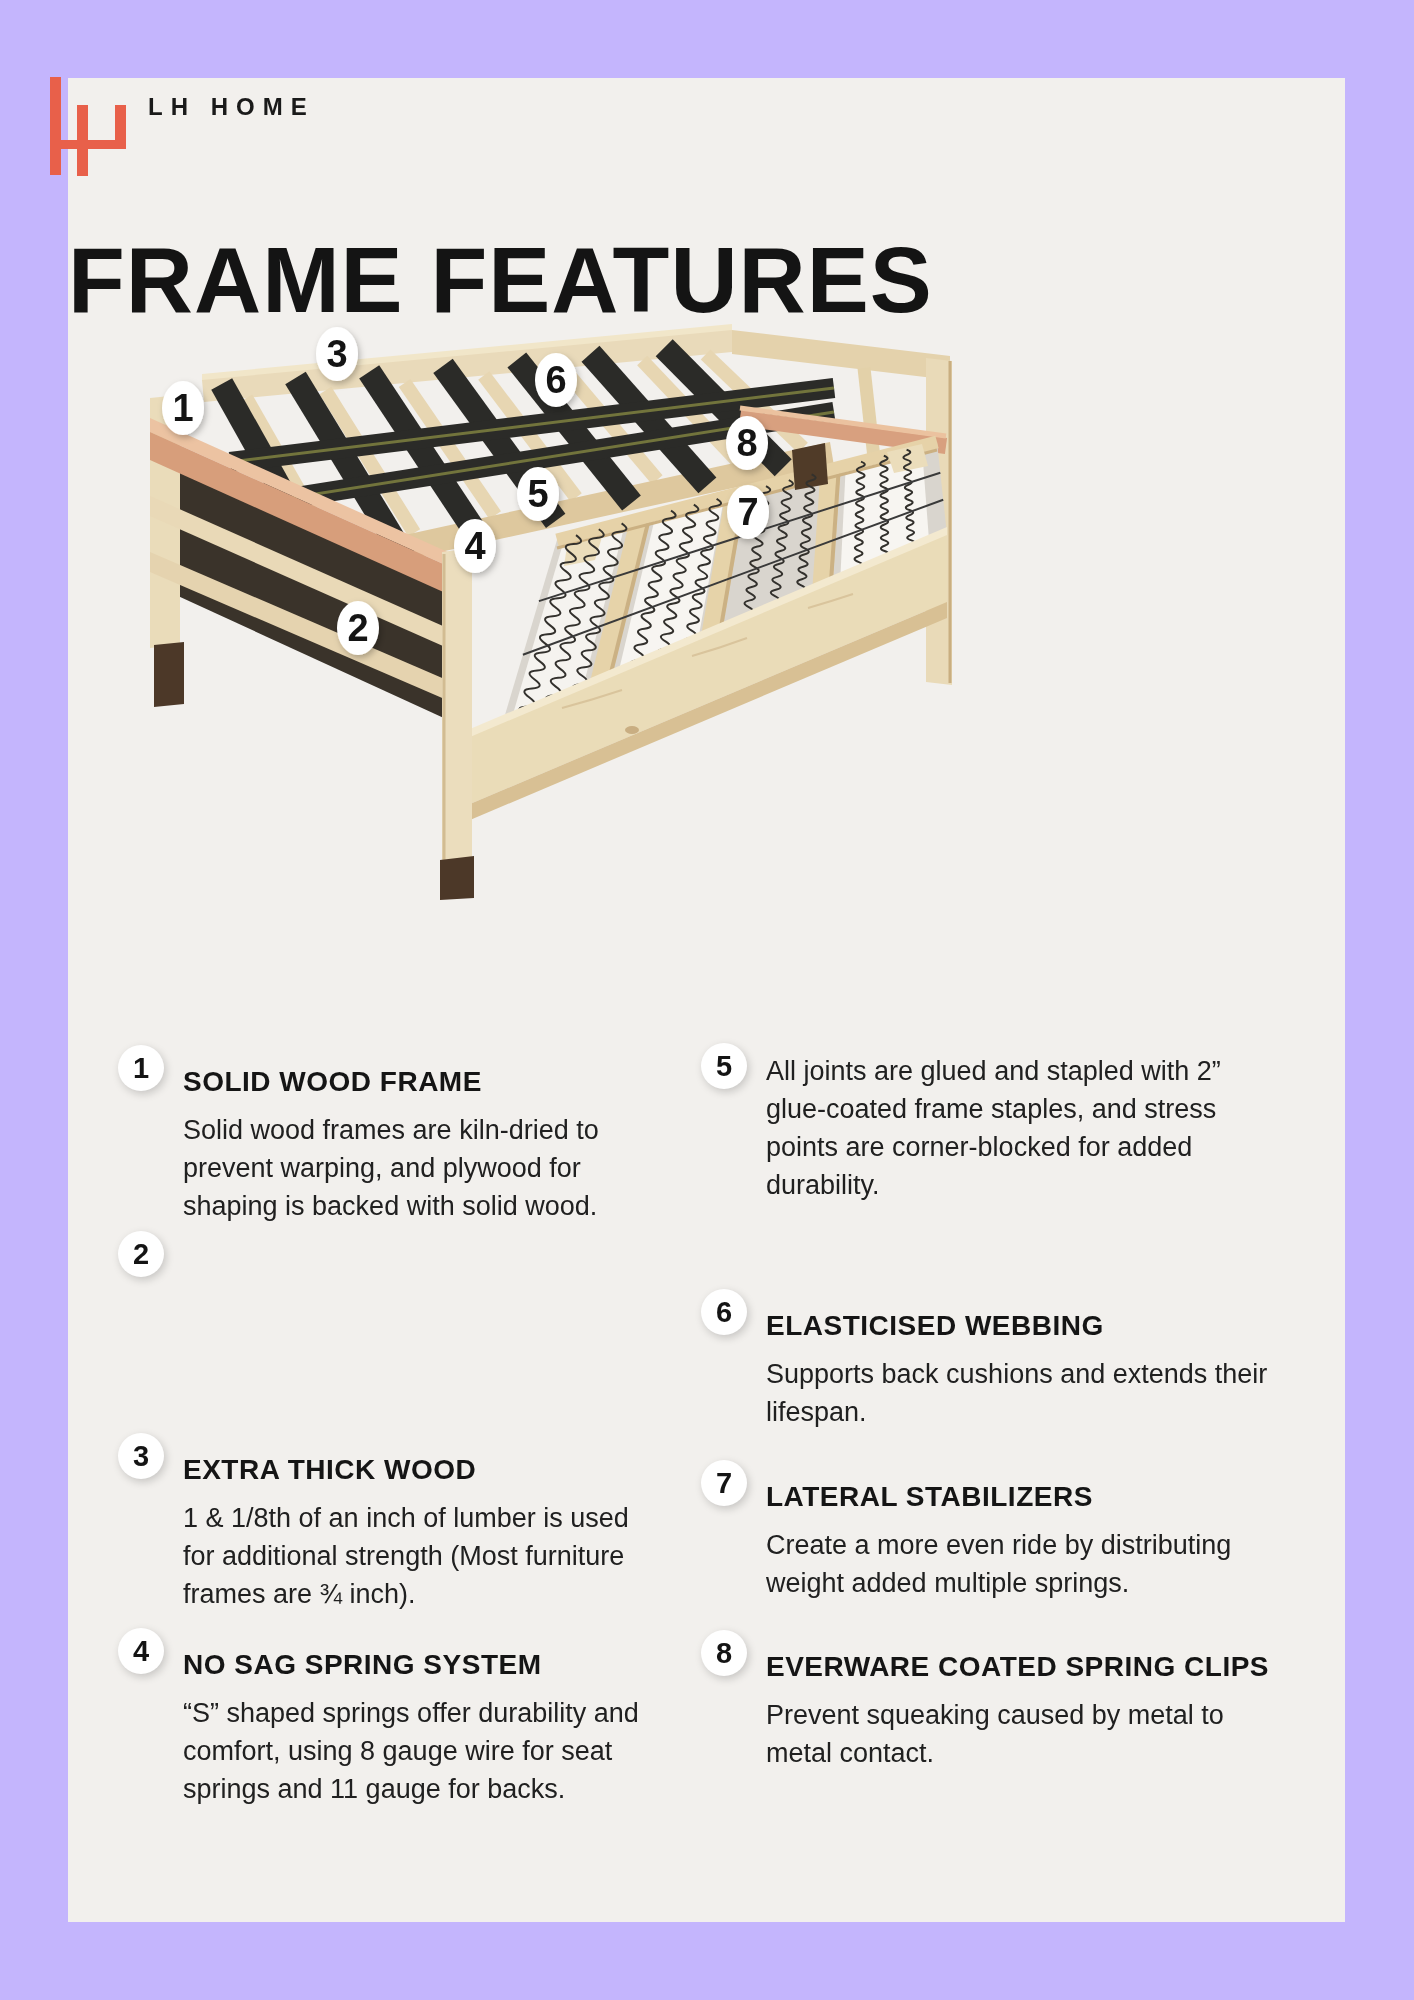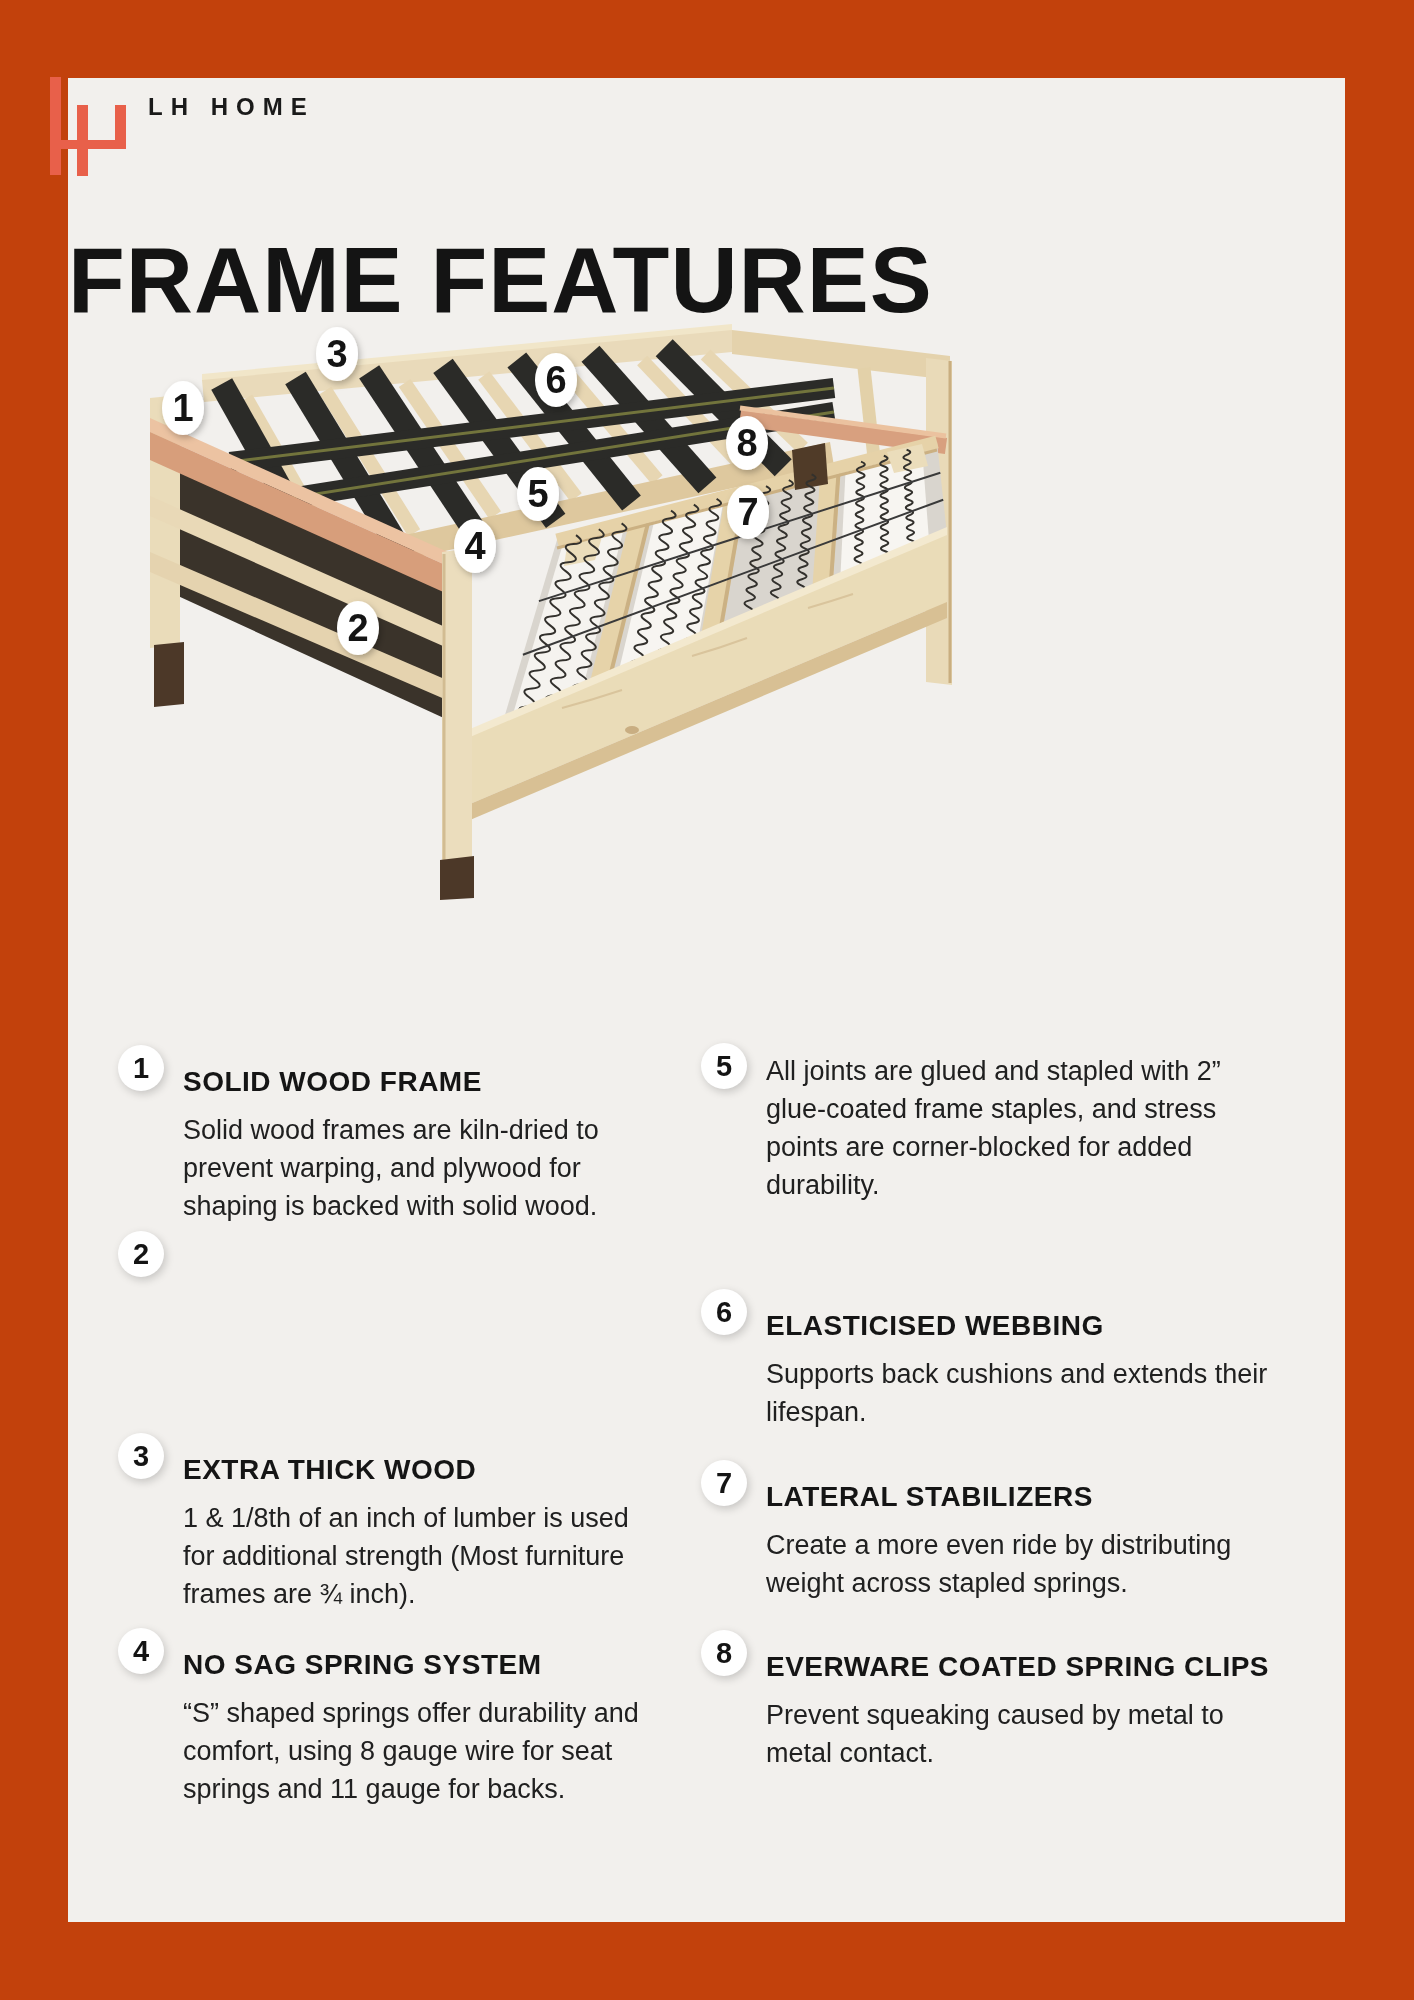--- a/index.html
+++ b/index.html
@@ -1,19 +1,19 @@
 <!DOCTYPE html>
 <html><head>
 <meta charset="utf-8">
 <style>
   * { margin:0; padding:0; box-sizing:border-box; }
   html,body { background:#ffffff; }
   .page {
     position:relative; width:1414px; height:2000px;
-    background:#c2410c; overflow:hidden;
+    background:#c4b5fd; overflow:hidden;
     font-family:"Liberation Sans", sans-serif;
     color:#1c1c1c;
   }
   .panel {
     position:absolute; left:68px; top:78px; width:1277px; height:1844px;
     background:#F2F0ED;
   }
   .logo-svg { position:absolute; left:48px; top:72px; }
   .brand-text {
     position:absolute; left:148px; top:93px;
@@ -261,21 +261,21 @@
     <div class="badge">6</div>
     <div class="txt">
       <h3>ELASTICISED WEBBING</h3>
       <p>Supports back cushions and extends their lifespan.</p>
     </div>
   </div>
   <div class="item col-right" style="left:701px; top:1460px;">
     <div class="badge">7</div>
     <div class="txt">
       <h3>LATERAL STABILIZERS</h3>
-      <p>Create a more even ride by distributing weight across stapled springs.</p>
+      <p>Create a more even ride by distributing weight added multiple springs.</p>
     </div>
   </div>
   <div class="item col-right" style="left:701px; top:1630px;">
     <div class="badge">8</div>
     <div class="txt">
       <h3>EVERWARE COATED SPRING CLIPS</h3>
       <p>Prevent squeaking caused by metal to metal contact.</p>
     </div>
   </div>
 </div>

